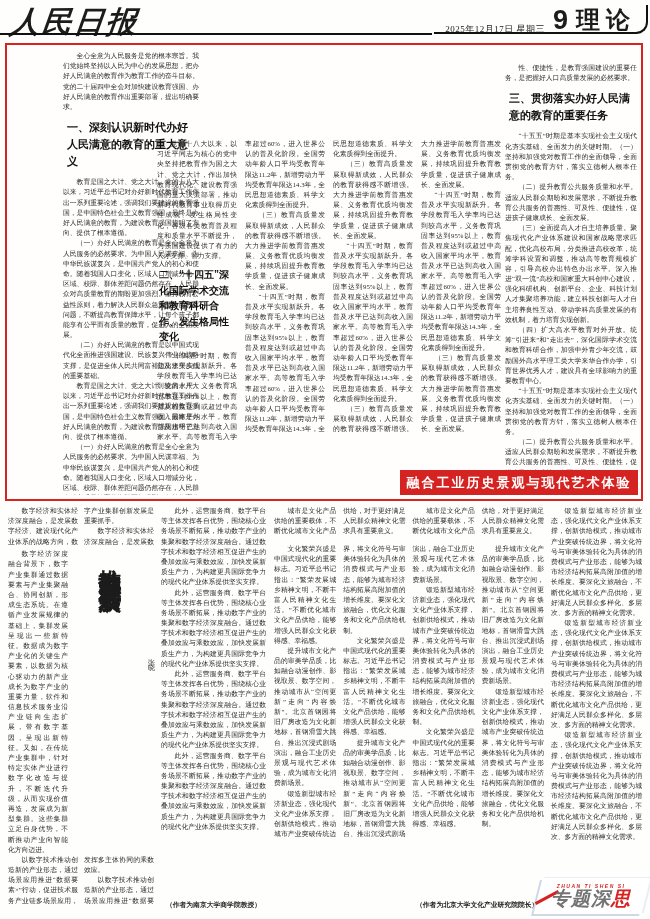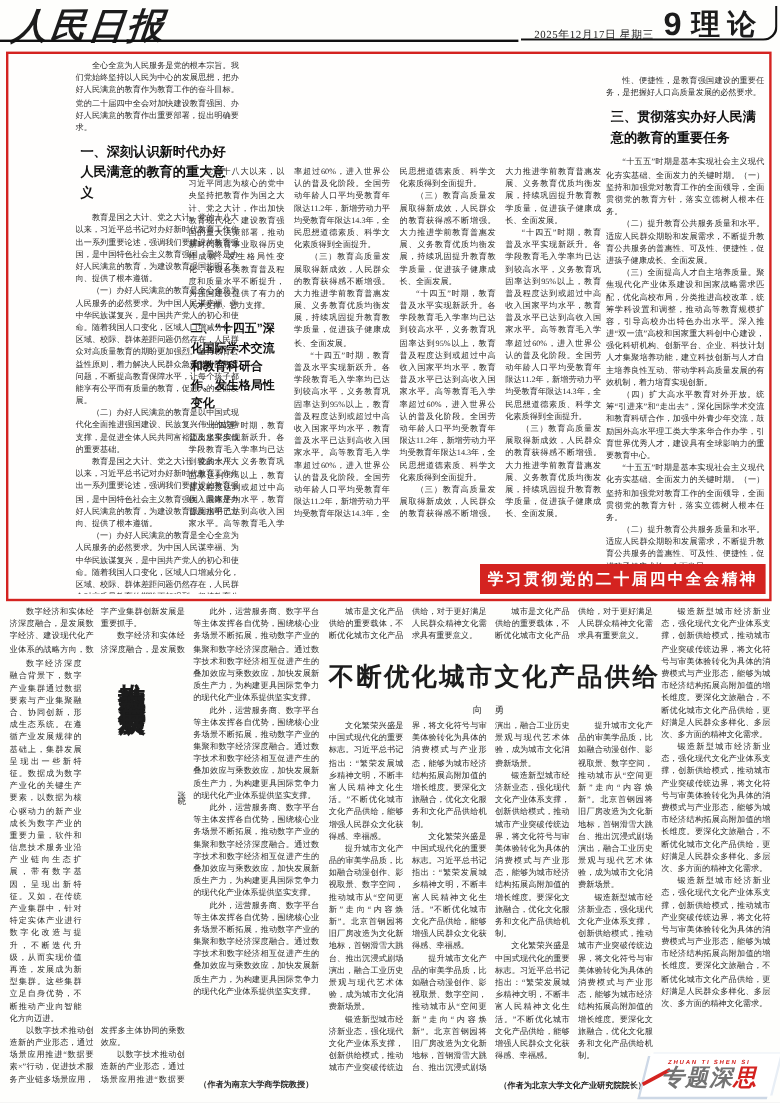--- a/index.html
+++ b/index.html
@@ -138,21 +138,21 @@
       <div>
           <p>“十五五”时期是基本实现社会主义现代化夯实基础、全面发力的关键时期。（一）坚持和加强党对教育工作的全面领导，全面贯彻党的教育方针，落实立德树人根本任务。</p>
           <p>（二）提升教育公共服务质量和水平。适应人民群众期盼和发展需求，不断提升教育公共服务的普惠性、可及性、便捷性，促进孩子健康成长、全面发展。</p>
           <p>（三）全面提高人才自主培养质量。聚焦现代化产业体系建设和国家战略需求匹配，优化高校布局，分类推进高校改革，统筹学科设置和调整，推动高等教育规模扩容，引导高校办出特色办出水平。深入推进“双一流”高校和国家重大科创中心建设，强化科研机构、创新平台、企业、科技计划人才集聚培养功能，建立科技创新与人才自主培养良性互动、带动学科高质量发展的有效机制，着力培育实现创新。</p>
           <p>（四）扩大高水平教育对外开放。统筹“引进来”和“走出去”，深化国际学术交流和教育科研合作，加强中外青少年交流，鼓励国外高水平理工类大学来华合作办学，引育世界优秀人才，建设具有全球影响力的重要教育中心。</p>
           <p>“十五五”时期是基本实现社会主义现代化夯实基础、全面发力的关键时期。（一）坚持和加强党对教育工作的全面领导，全面贯彻党的教育方针，落实立德树人根本任务。</p>
           <p>（二）提升教育公共服务质量和水平。适应人民群众期盼和发展需求，不断提升教育公共服务的普惠性、可及性、便捷性，促进孩子健康成长、全面发展。</p>
         </div>
     </div>
 
-    <div class="banner">学习贯彻党的二十届四中全会精神</div>
+    <div class="banner">融合工业历史景观与现代艺术体验</div>
   </div>
 
   <div class="la">
     <div class="la-left">
       <div class="la-top bt">
           <p>数字经济和实体经济深度融合，是发展数字经济、建设现代化产业体系的战略方向，数字产业集群创新发展是重要抓手。</p>
           <p>数字经济和实体经济深度融合，是发展数字经济、建设现代化产业体系的战略方向，数字产业集群创新发展是重要抓手。</p>
         </div>
       <div class="la-mid">
         <div class="la-midtext bt">
@@ -178,24 +178,20 @@
       <div class="la-credit">（作者为南京大学商学院教授）</div>
     </div>
   </div>
 
   <div class="ra">
     <div class="ra-main">
       <div class="ra-pre bt">
           <p>城市是文化产品供给的重要载体，不断优化城市文化产品供给，对于更好满足人民群众精神文化需求具有重要意义。</p>
           <p>城市是文化产品供给的重要载体，不断优化城市文化产品供给，对于更好满足人民群众精神文化需求具有重要意义。</p>
         </div>
-      <div class="ra-headblock">
-        <div class="ra-headline">不断优化城市文化产品供给</div>
-        <div class="ra-author">向 勇</div>
-      </div>
       <div class="ra-cols bt">
           <p>文化繁荣兴盛是中国式现代化的重要标志。习近平总书记指出：“繁荣发展城乡精神文明，不断丰富人民精神文化生活。”不断优化城市文化产品供给，能够增强人民群众文化获得感、幸福感。</p>
           <p>提升城市文化产品的审美学品质，比如融合动漫创作、影视取景、数字空间，推动城市从“空间更新”走向“内容焕新”。北京首钢园将旧厂房改造为文化新地标，首钢滑雪大跳台、推出沉浸式剧场演出，融合工业历史景观与现代艺术体验，成为城市文化消费新场景。</p>
           <p>锻造新型城市经济新业态，强化现代文化产业体系支撑，创新供给模式，推动城市产业突破传统边界，将文化符号与审美体验转化为具体的消费模式与产业形态，能够为城市经济结构拓展高附加值的增长维度。要深化文旅融合，优化文化服务和文化产品供给机制。</p>
           <p>文化繁荣兴盛是中国式现代化的重要标志。习近平总书记指出：“繁荣发展城乡精神文明，不断丰富人民精神文化生活。”不断优化城市文化产品供给，能够增强人民群众文化获得感、幸福感。</p>
           <p>提升城市文化产品的审美学品质，比如融合动漫创作、影视取景、数字空间，推动城市从“空间更新”走向“内容焕新”。北京首钢园将旧厂房改造为文化新地标，首钢滑雪大跳台、推出沉浸式剧场演出，融合工业历史景观与现代艺术体验，成为城市文化消费新场景。</p>
           <p>锻造新型城市经济新业态，强化现代文化产业体系支撑，创新供给模式，推动城市产业突破传统边界，将文化符号与审美体验转化为具体的消费模式与产业形态，能够为城市经济结构拓展高附加值的增长维度。要深化文旅融合，优化文化服务和文化产品供给机制。</p>
           <p>文化繁荣兴盛是中国式现代化的重要标志。习近平总书记指出：“繁荣发展城乡精神文明，不断丰富人民精神文化生活。”不断优化城市文化产品供给，能够增强人民群众文化获得感、幸福感。</p>
           <p>提升城市文化产品的审美学品质，比如融合动漫创作、影视取景、数字空间，推动城市从“空间更新”走向“内容焕新”。北京首钢园将旧厂房改造为文化新地标，首钢滑雪大跳台、推出沉浸式剧场演出，融合工业历史景观与现代艺术体验，成为城市文化消费新场景。</p>
           <p>锻造新型城市经济新业态，强化现代文化产业体系支撑，创新供给模式，推动城市产业突破传统边界，将文化符号与审美体验转化为具体的消费模式与产业形态，能够为城市经济结构拓展高附加值的增长维度。要深化文旅融合，优化文化服务和文化产品供给机制。</p>

